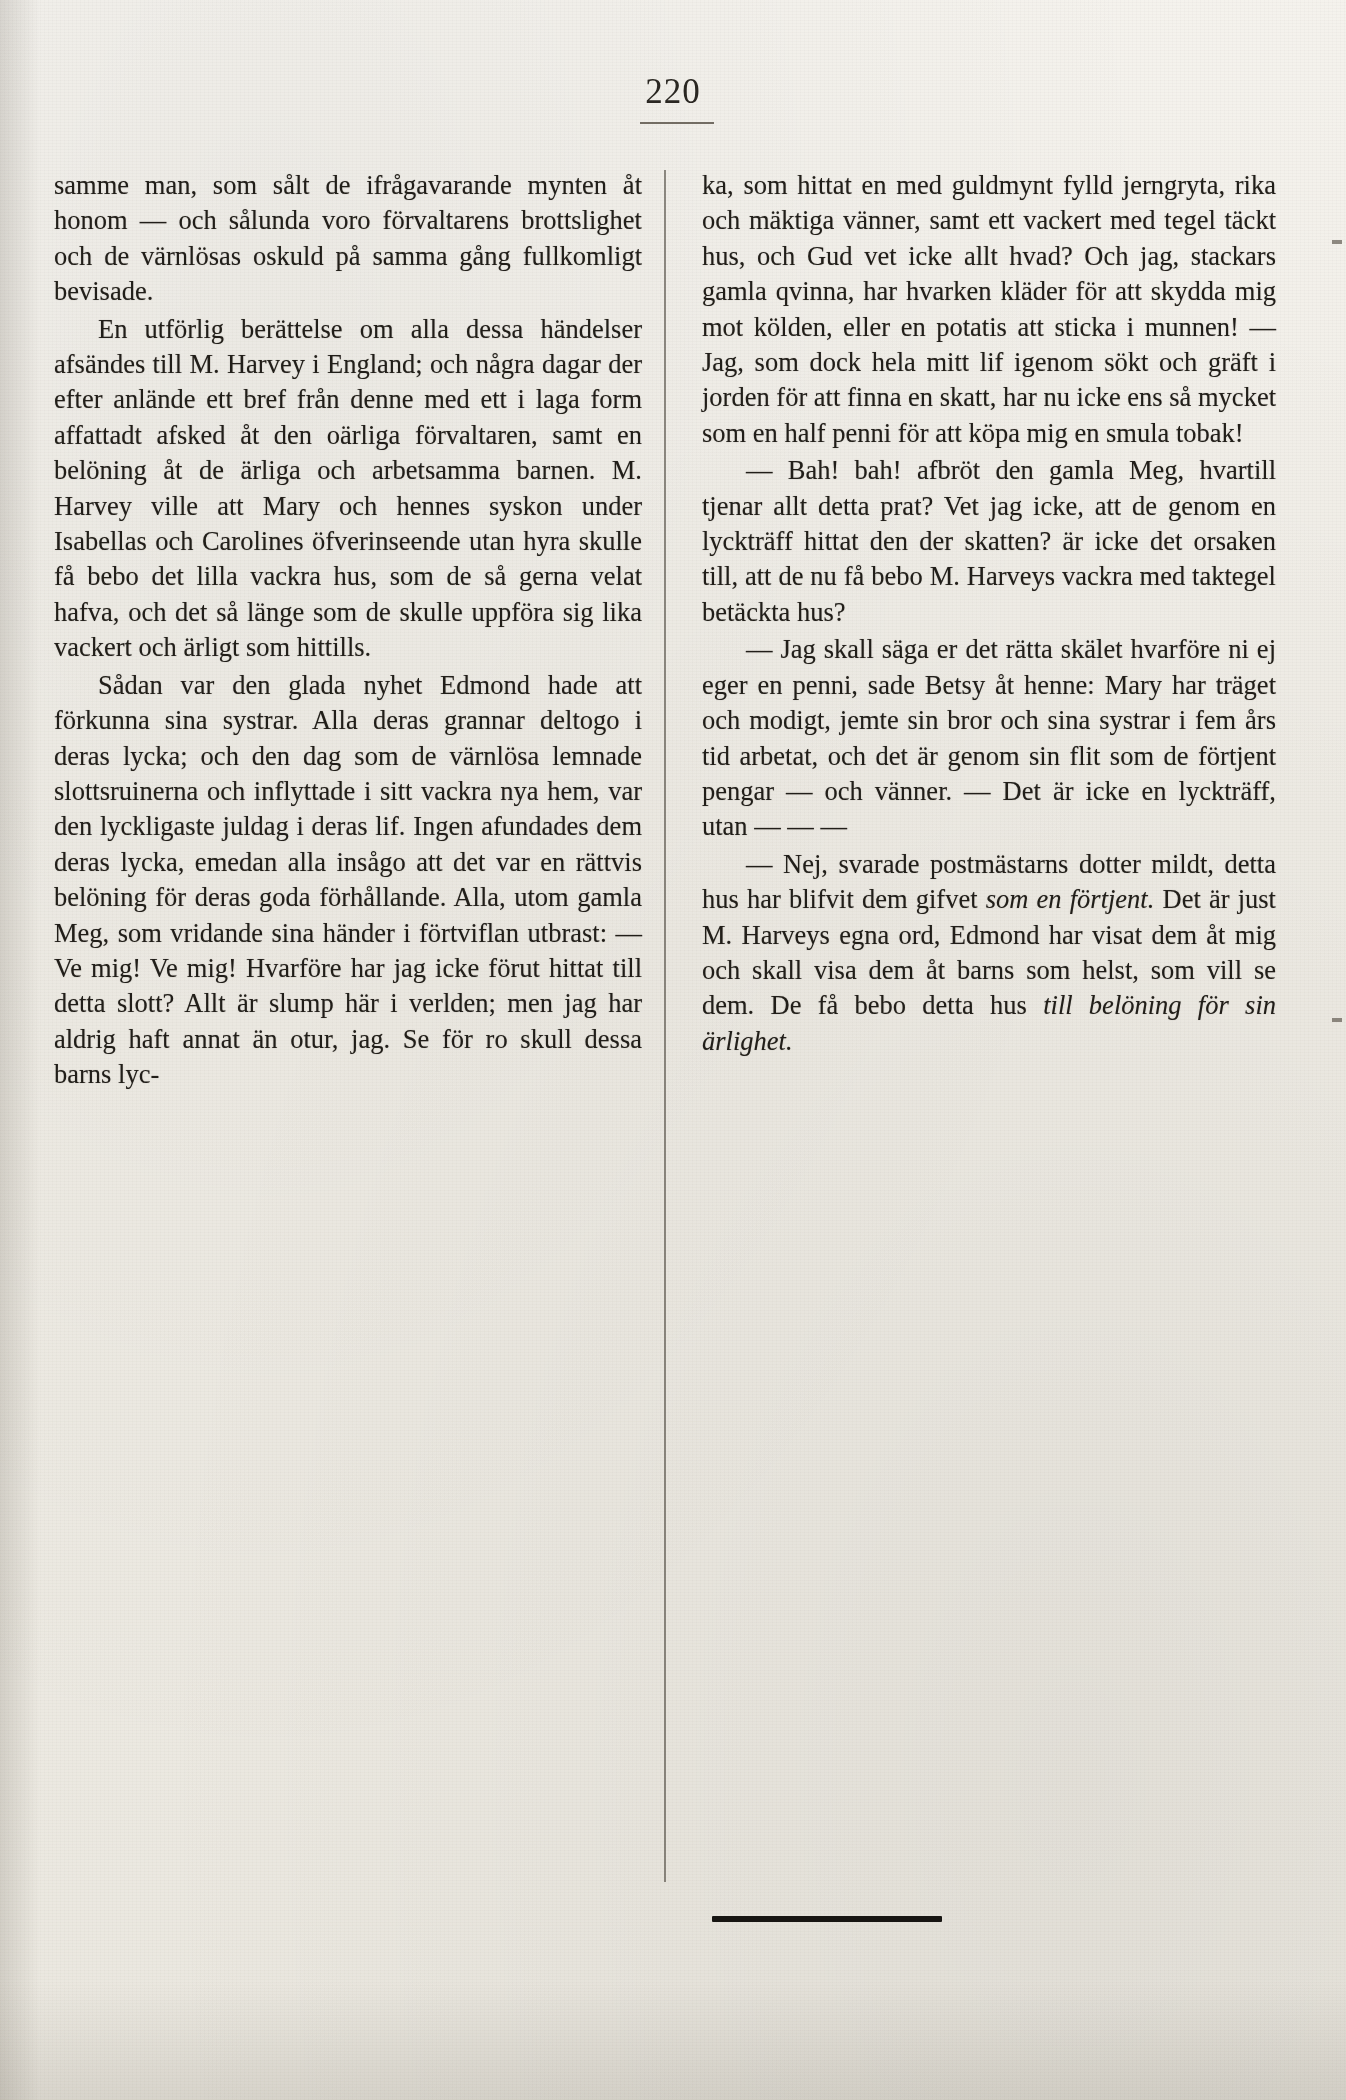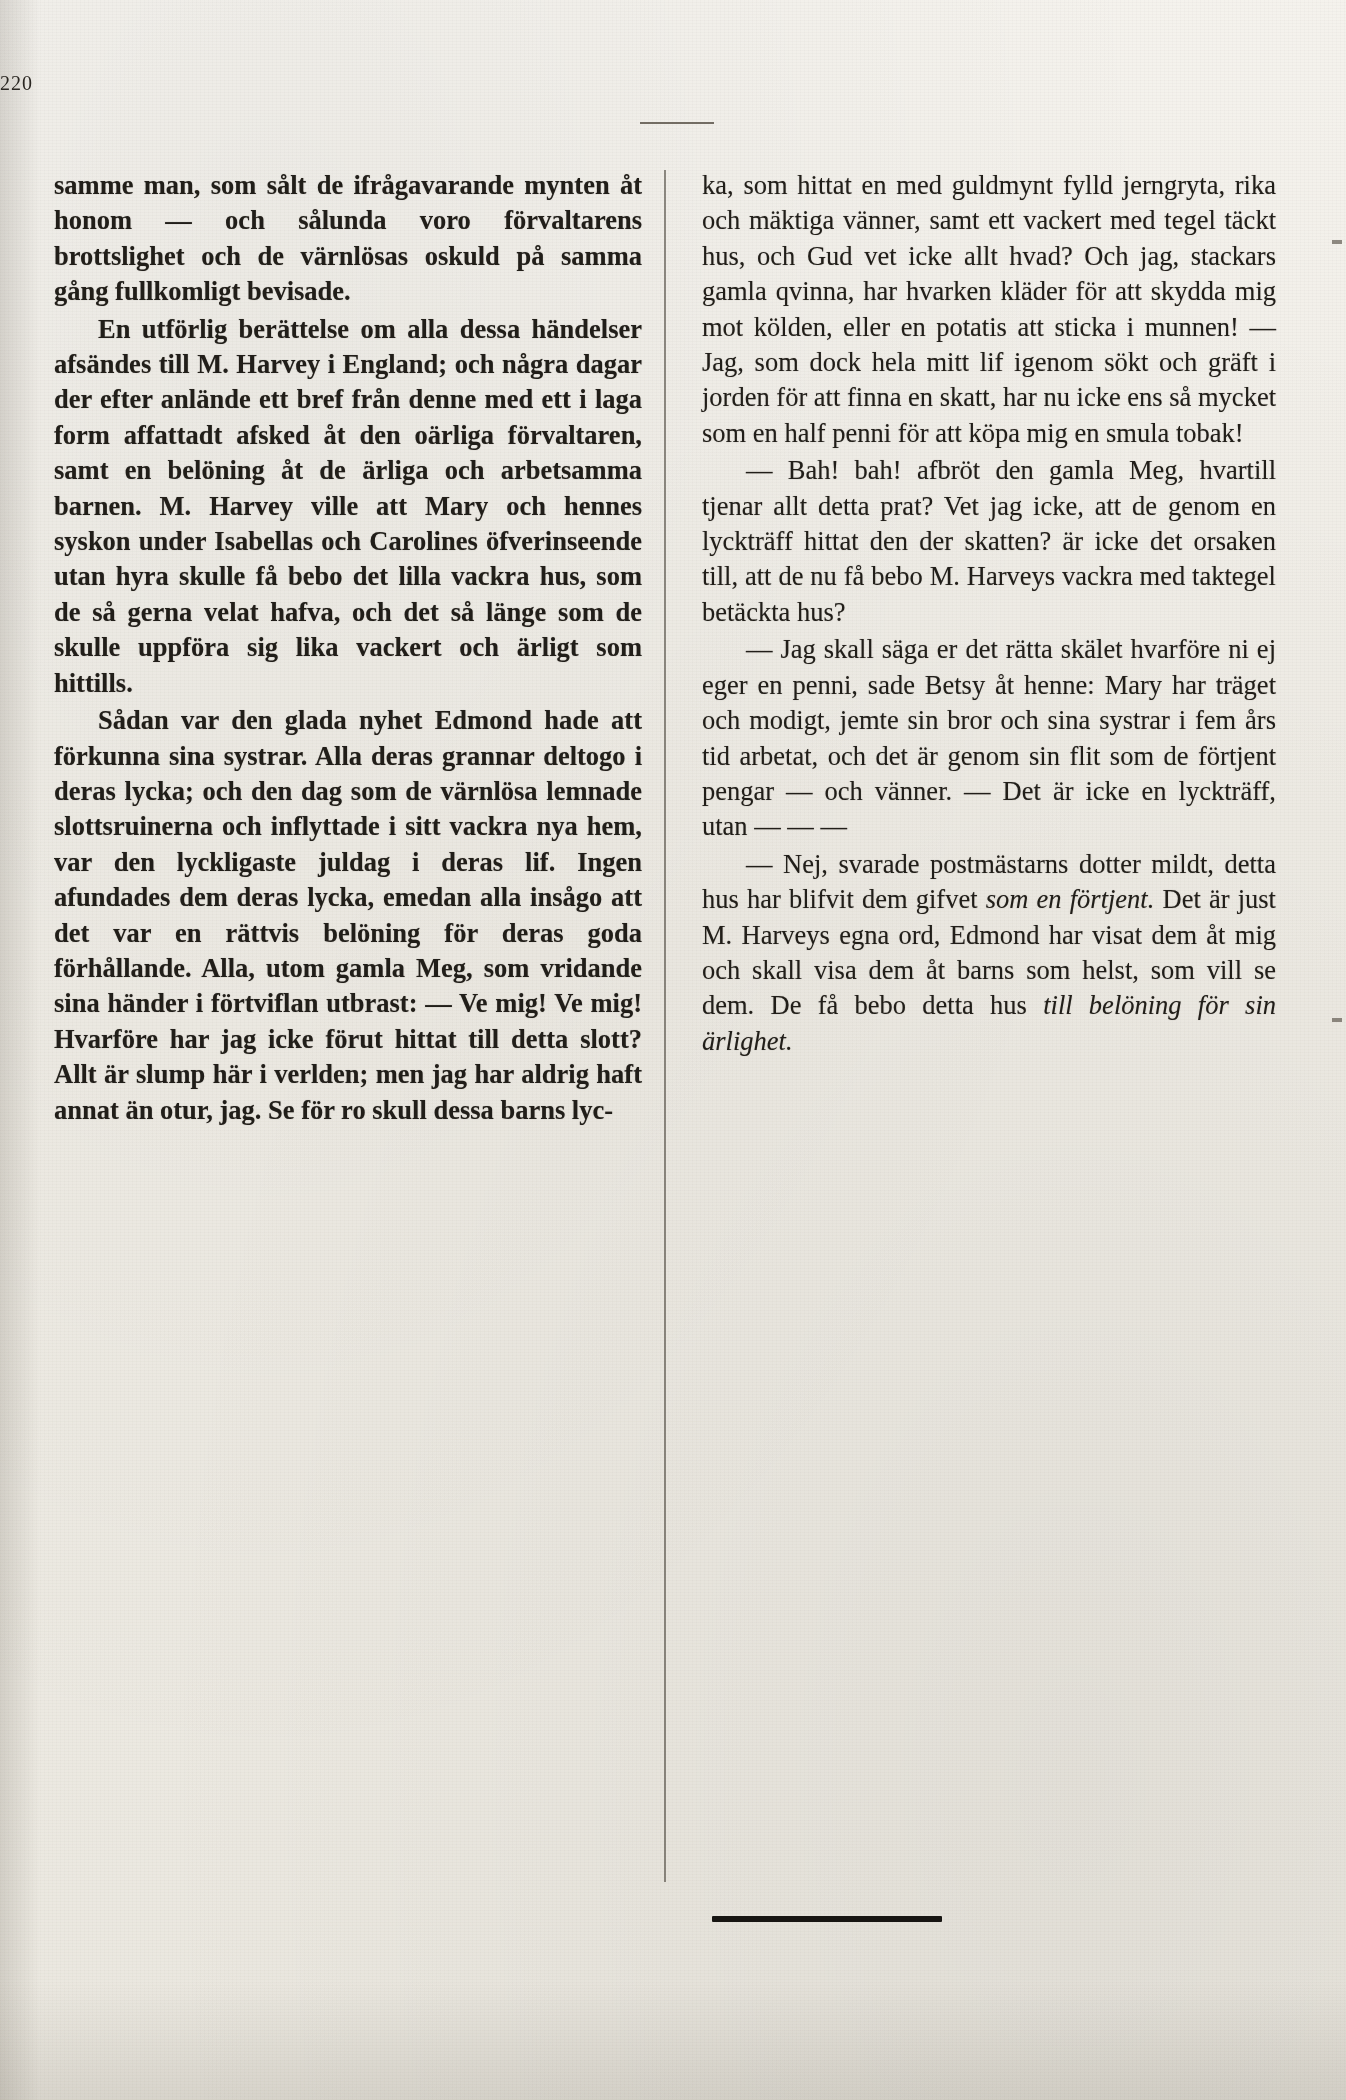--- a/index.html
+++ b/index.html
@@ -31,21 +31,22 @@
     background-image:
       repeating-linear-gradient(0deg, rgba(120,110,95,0.035) 0px, rgba(120,110,95,0.035) 1px, rgba(255,255,255,0) 1px, rgba(255,255,255,0) 3px),
       repeating-linear-gradient(90deg, rgba(120,110,95,0.03) 0px, rgba(120,110,95,0.03) 1px, rgba(255,255,255,0) 1px, rgba(255,255,255,0) 4px);
     opacity: 0.85;
   }
   .page-number {
     position: absolute;
     top: 72px;
     left: 0;
     width: 100%;
-    font-size: 20px;
+    text-align: center;
+    font-size: 35px;
     letter-spacing: 1px;
     color: #2a2722;
   }
   .header-rule {
     position: absolute;
     top: 122px;
     left: 640px;
     width: 74px;
     height: 2px;
     background: #4a4237;
@@ -57,21 +58,21 @@
     left: 44px;
     width: 1262px;
     display: flex;
     gap: 0;
   }
   .col {
     width: 620px;
     padding: 0 10px;
     box-sizing: border-box;
   }
-  .col.left  { padding-right: 22px; font-weight: bold; }
+  .col.left  { padding-right: 22px; }
   .col.right { padding-left: 36px; }
   .divider {
     width: 2px;
     background: #3a342b;
     opacity: 0.55;
     margin-top: 2px;
     height: 1712px;
   }
   p {
     margin: 0 0 2px 0;

